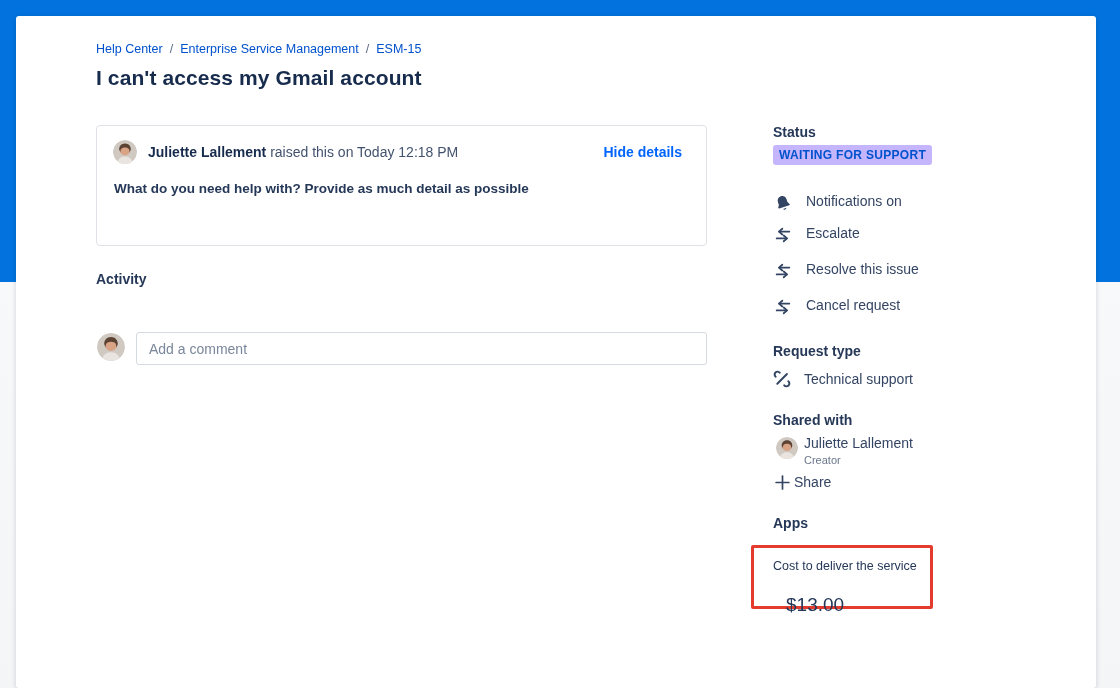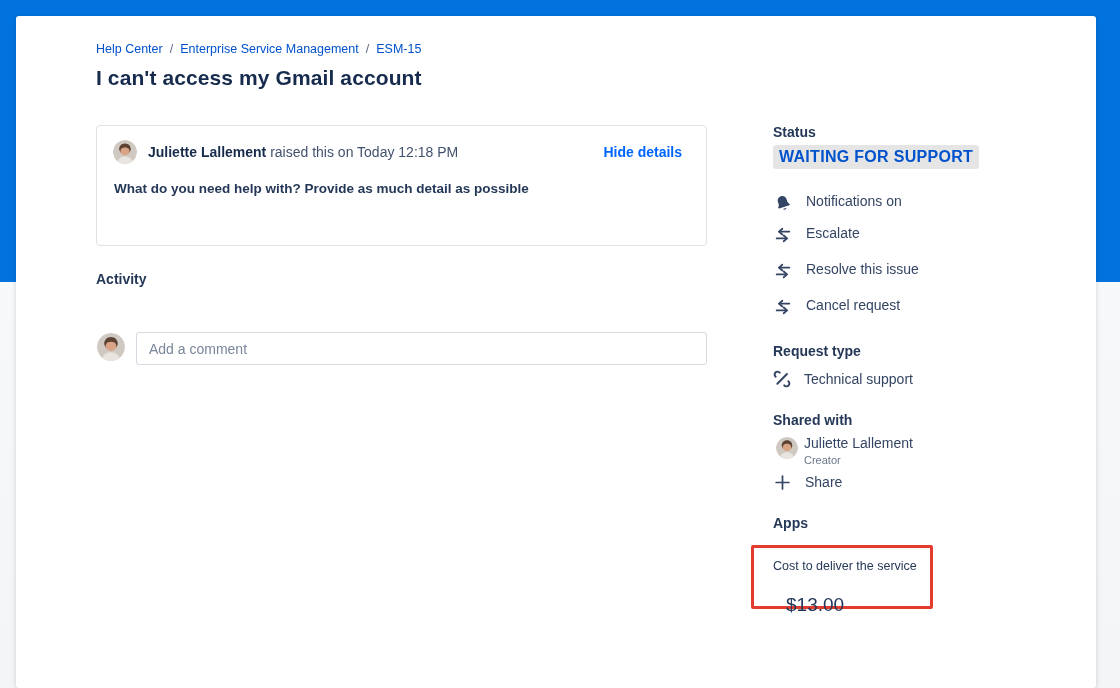--- a/index.html
+++ b/index.html
@@ -49,40 +49,40 @@
     border:1px solid #D5D9E0; border-radius:3px; background:#fff;
     font-family:inherit; font-size:14px; color:#172B4D; padding:0 12px; outline:none;
   }
   .comment-input::placeholder { color:#7A869A; opacity:1; }
 
   
   .sb-heading { font-size:14px; font-weight:700; color:#253858; }
   .sb-status-heading { left:757px; top:108px; }
   .status-badge {
     left:757px; top:129px; display:inline-block;
-    background:#e5e5e5; color:#0052CC;
-    font-size:16px; font-weight:700; letter-spacing:.3px;
+    background:#c4b5fd; color:#0052CC;
+    font-size:12px; font-weight:700; letter-spacing:.3px;
     padding:3px 6px 3px 6px; border-radius:3px;
   }
   .action-row { left:757px; height:22px; display:flex; align-items:flex-start; gap:13px; cursor:pointer; }
   .action-row .icon { width:20px; height:20px; display:flex; align-items:center; justify-content:center; }
   .action-label { font-size:14px; color:#344563; }
   .row-notifications { top:177px; }
   .row-escalate { top:209px; }
   .row-resolve { top:245px; }
   .row-cancel { top:281px; }
 
   .sb-reqtype-heading { left:757px; top:327px; }
   .reqtype-row { left:757px; top:352px; height:22px; display:flex; align-items:center; gap:13px; }
 
   .sb-shared-heading { left:757px; top:396px; }
   .person-avatar { left:760px; top:421px; }
   .person-name { left:788px; top:419px; font-size:14px; color:#344563; }
   .person-role { left:788px; top:438px; font-size:11px; color:#6B778C; }
-  .share-row { left:758px; top:456px; height:20px; display:flex; align-items:center; gap:14px; cursor:pointer; }
+  .share-row { left:758px; top:456px; height:20px; display:flex; align-items:center; gap:3px; cursor:pointer; }
 
   .sb-apps-heading { left:757px; top:499px; }
   .annotation-rect {
     left:735px; top:529px; width:182px; height:64px;
     border:3px solid #E33B2E; border-radius:2px; background:transparent;padding-left:16px;
   }
   .app-field-label { position:absolute; left:19px; top:11px; font-size:12.5px; color:#253858; }
   .app-field-value { position:absolute; left:32px; top:31px; font-size:19px; color:#253858;margin-top:15px; }
 
   svg { display:block; }

